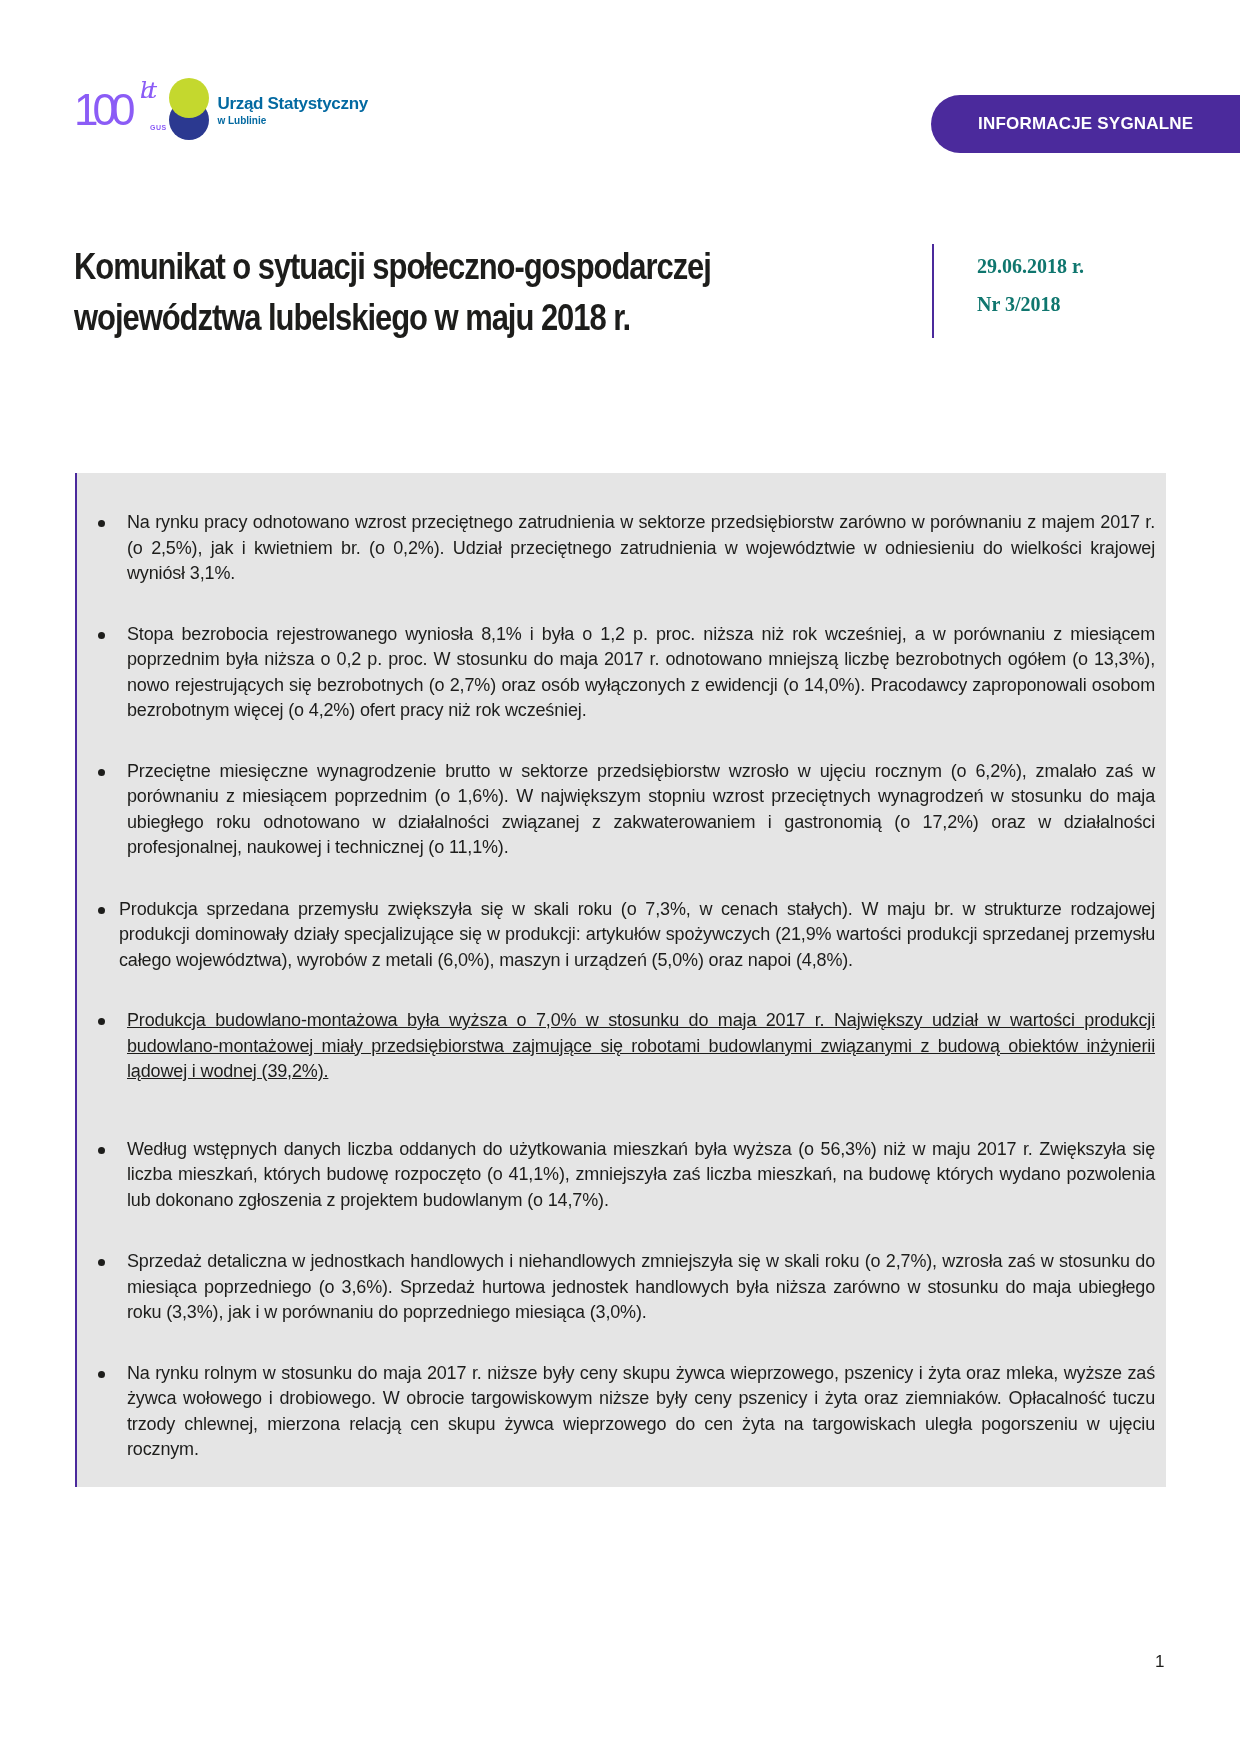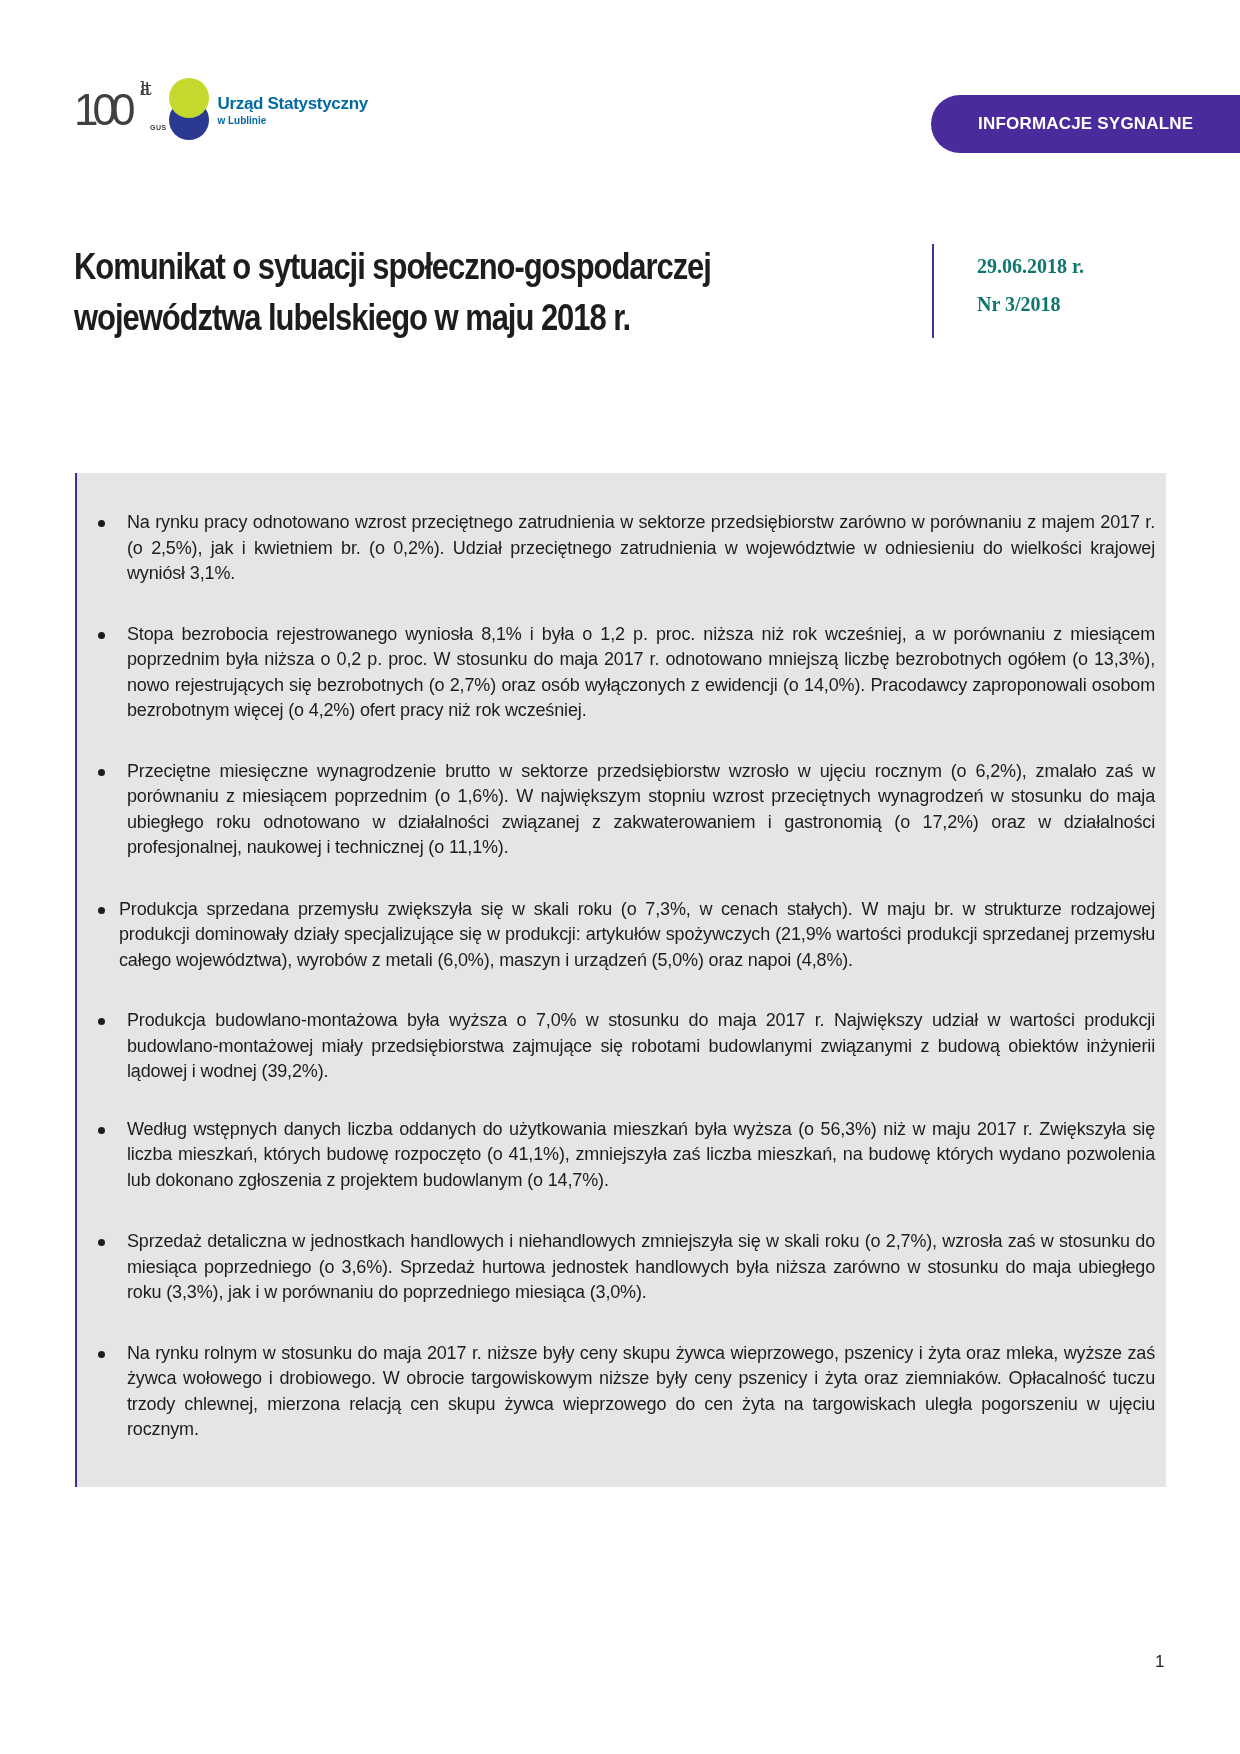--- a/index.html
+++ b/index.html
@@ -1,22 +1,22 @@
 <!DOCTYPE html>
 <html><head>
   <meta charset="utf-8">
   <style>
     html, body { margin: 0; padding: 0; }
     body {
       width: 1240px; height: 1754px; background: #ffffff; position: relative;
       font-family: "DejaVu Sans", sans-serif; color: #1d1d1b; overflow: hidden;
     }
     .logo { position: absolute; left: 74px; top: 78px; height: 64px; display: flex; align-items: center; }
-    .logo-100 { font-family: "Liberation Sans", sans-serif; font-size: 44px; font-weight: 400; letter-spacing: -6px; color: #404040; line-height: 1; position: relative; }
-    .logo-lat { font-family: "DejaVu Serif", serif; font-size: 18px; position: absolute; left: 66px; top: -8px; }
+    .logo-100 { font-family: "Liberation Sans", sans-serif; font-size: 44px; font-weight: 400; letter-spacing: -6px; color: #8b5cf6; line-height: 1; position: relative; }
+    .logo-lat { font-family: "DejaVu Serif", serif; font-style: italic; font-size: 22px; position: absolute; left: 66px; top: -8px; }
     .logo-gus { font-size: 7px; font-weight: bold; position: absolute; left: 76px; top: 36px; letter-spacing: 0.5px; }
     .circles { position: relative; width: 44px; height: 64px; margin-left: 40px; }
     .circle-top { position: absolute; left: 0; top: 0; width: 40px; height: 40px; border-radius: 50%; background: #c4d82e; }
     .circle-bot { position: absolute; left: 0; top: 22px; width: 40px; height: 40px; border-radius: 50%; background: #2b3990; z-index: 0; }
     .circle-top { z-index: 1; }
     .logo-text { margin-left: 4px; font-family: "Liberation Sans", sans-serif; color: #0369a1; }
     .logo-text .l1 { font-size: 17px; font-weight: 600; letter-spacing: -0.3px; }
     .logo-text .l2 { font-size: 10px; font-weight: 600; margin-top: 1px; }
 
     .badge {
@@ -44,21 +44,21 @@
       font-family: "Liberation Sans", sans-serif; font-size: 18px; line-height: 25.5px; color: #1d1d1b;
       text-align: justify; letter-spacing: -0.15px;
     }
     .bullet .dot {
       position: absolute; left: 21px; top: 10px; width: 7px; height: 7px; border-radius: 50%; background: #1d1d1b;
     }
     .b1 { margin-bottom: 35px; }
     .b2 { margin-bottom: 35px; }
     .b3 { margin-bottom: 36px; }
     .b4 { margin-bottom: 35px; padding-left: 42px; }
-    .b5 { margin-bottom: 32px; }
+    .b5 { margin-bottom: 52px; text-decoration: underline; }
     .b6 { margin-bottom: 36px; }
     .b7 { margin-bottom: 35px; }
 
     .page-num { position: absolute; left: 1155px; top: 1652px; font-family: "Liberation Sans", sans-serif; font-size: 17px; color: #1d1d1b; }
   </style>
 </head>
 <body>
 
 <div class="logo">
   <div class="logo-100">

